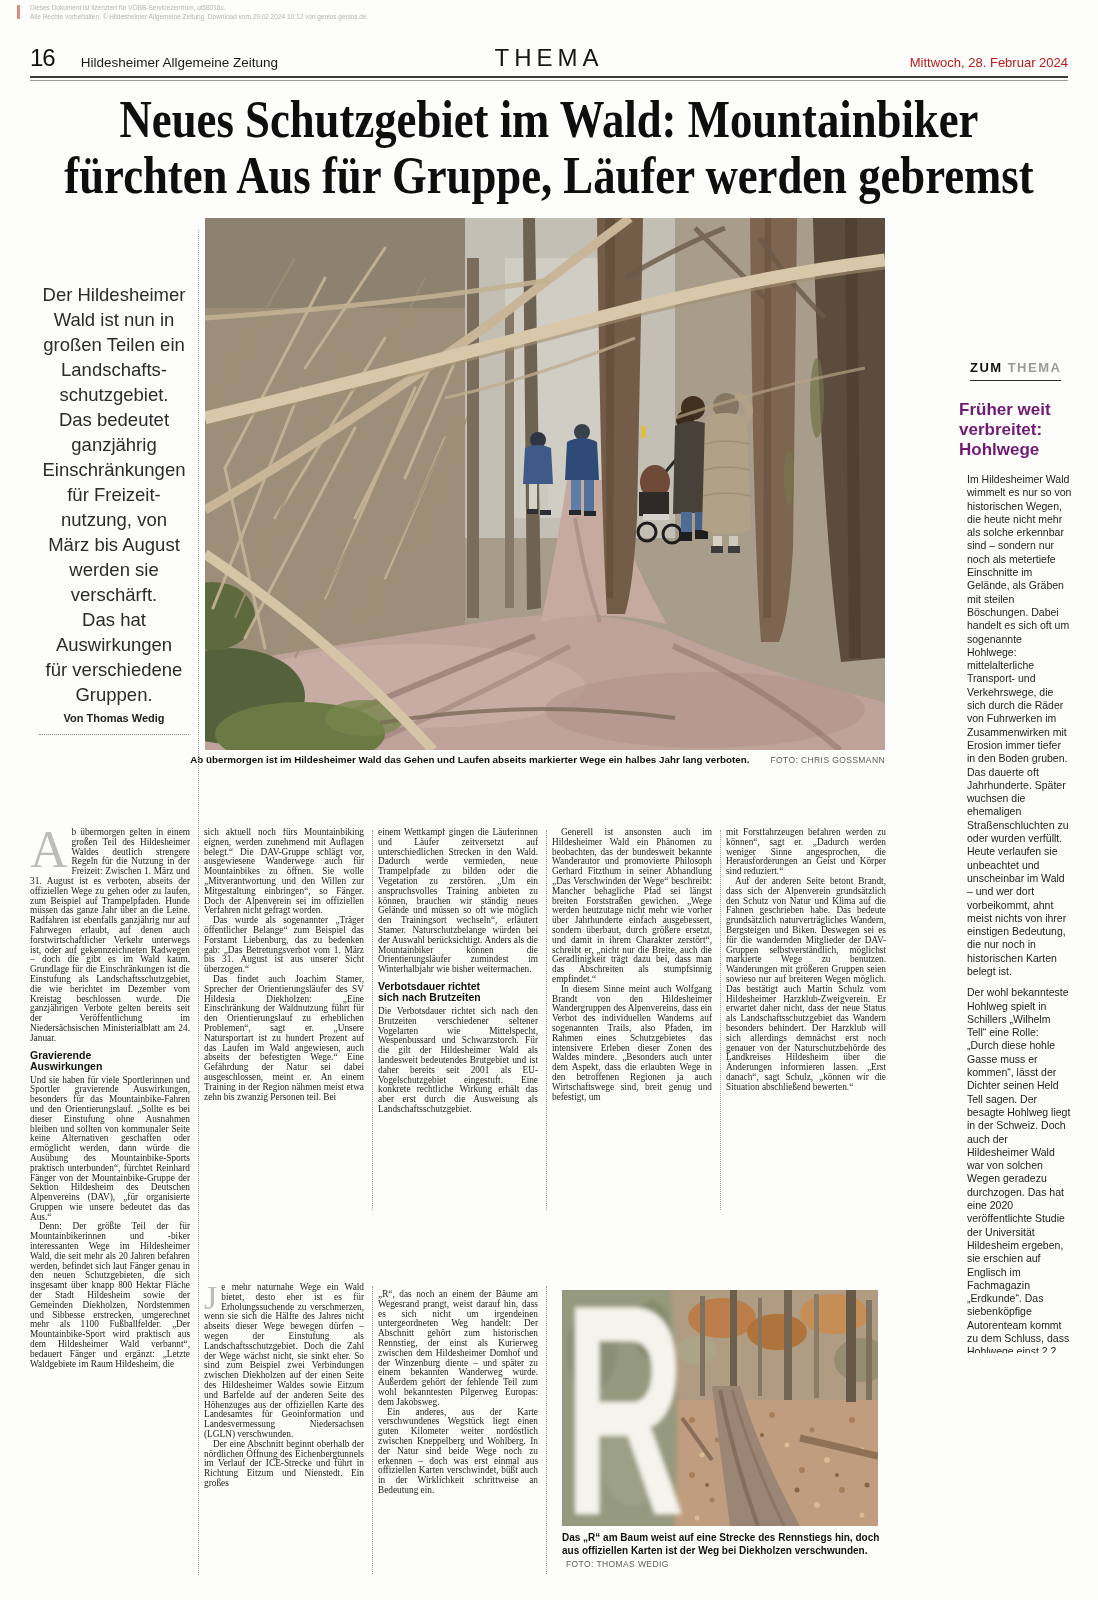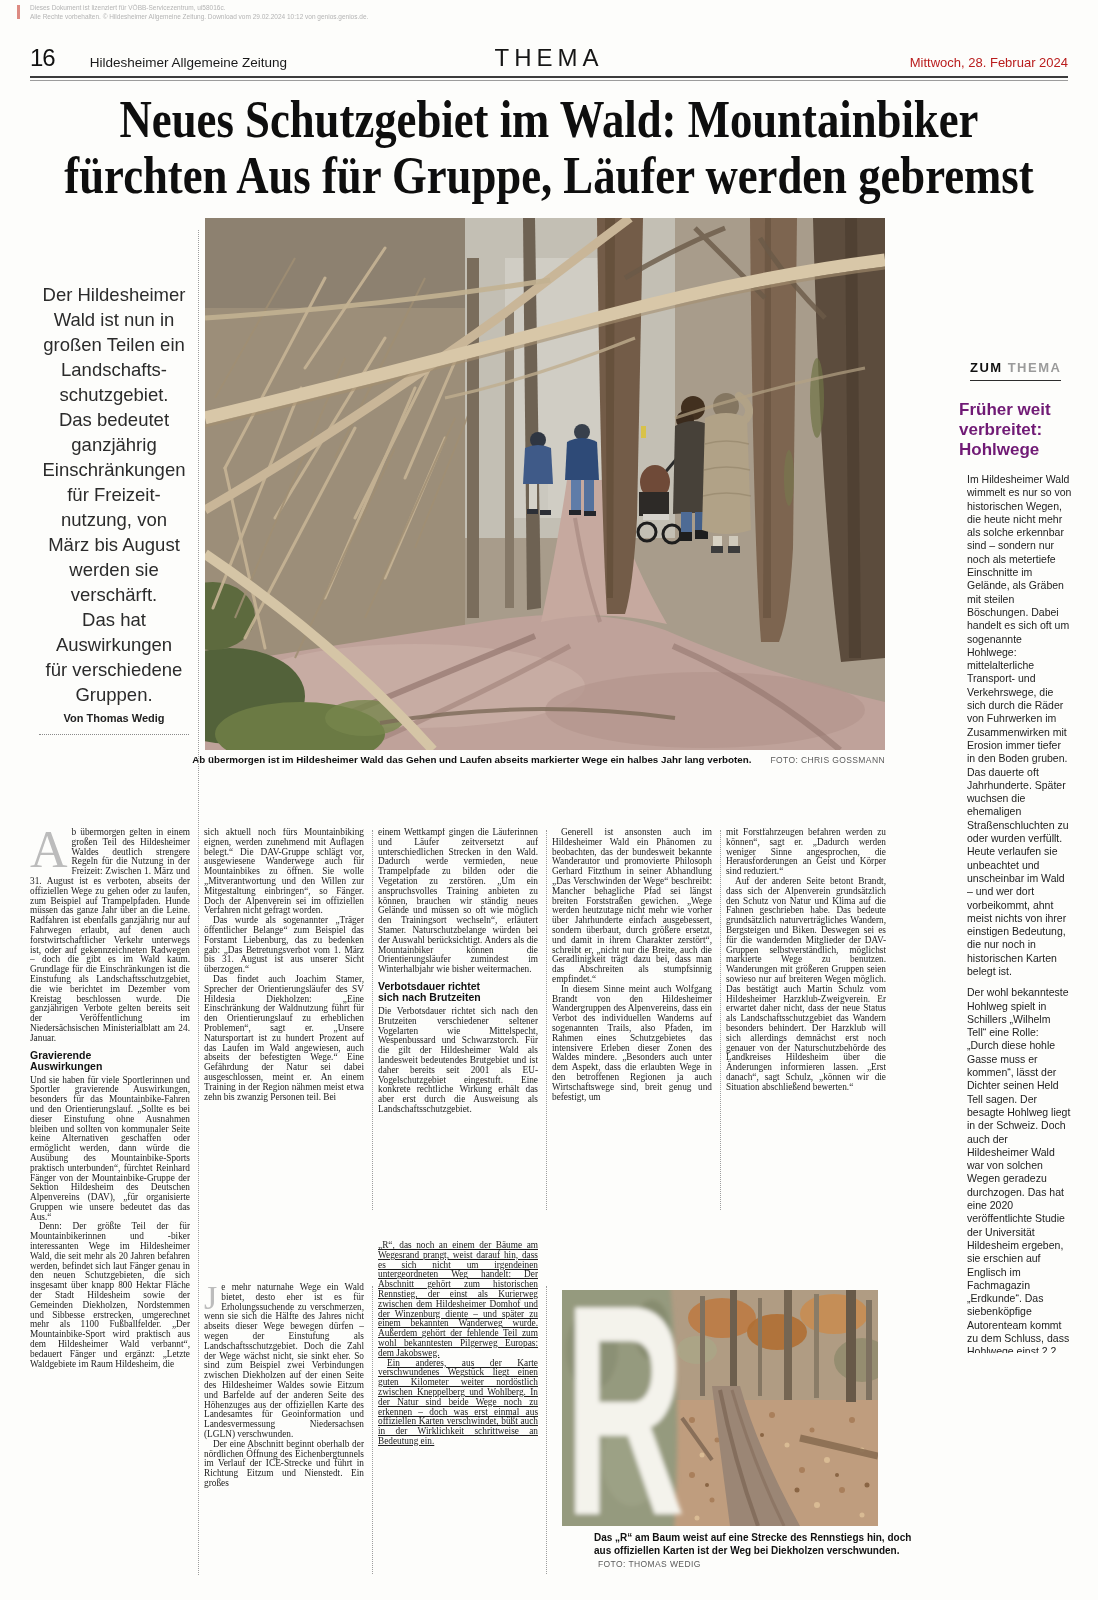--- a/index.html
+++ b/index.html
@@ -1,18 +1,18 @@
 <!DOCTYPE html>
 <html lang="de"><head>
 <meta charset="utf-8">
 <style>
   html,body{margin:0;padding:0;background:#9a9a9a;}
   .page{position:relative;width:1098px;height:1600px;margin:0 auto;background:#fdfdfb;overflow:hidden;
         font-family:"Liberation Serif","DejaVu Serif",serif;color:#1c1c1c;}
-  .abs{position:absolute;gap:9px;}
+  .abs{position:absolute;}
 
   
   .watermark{left:30px;top:4px;font:6.5px/8.5px "Liberation Sans","DejaVu Sans",sans-serif;color:#b4b4b4;white-space:pre-line;}
   .regmark{left:17px;top:5px;width:3px;height:14px;background:#cf5a4e;opacity:.7;}
 
   
   .pagehead{left:30px;top:40px;width:1038px;height:32px;display:flex;align-items:flex-end;
             font-family:"Liberation Sans","DejaVu Sans",sans-serif;}
   .pageno{font-size:24px;font-weight:400;letter-spacing:-1px;color:#111;}
   .papername{font-size:13.5px;margin-left:26px;padding-bottom:2px;color:#1a1a1a;}
@@ -32,37 +32,37 @@
   
   .standfirst{left:28px;top:282px;width:172px;text-align:center;white-space:pre-line;
               font:400 18.5px/25px "Liberation Sans","DejaVu Sans",sans-serif;color:#2b2b2b;}
   .byline{left:39px;top:712px;width:150px;text-align:center;border-bottom:1px dotted #8a8a8a;padding-bottom:9px;
           font:600 11px/13px "Liberation Sans","DejaVu Sans",sans-serif;color:#222;}
 
   
   .photo1{left:205px;top:218px;width:680px;height:532px;overflow:hidden;background:#a89c8b;}
   .caption1{left:205px;top:754px;width:680px;display:flex;justify-content:flex-end;align-items:flex-start;}
   .cap-text{font:700 9.8px/12px "Liberation Sans","DejaVu Sans",sans-serif;color:#101010;white-space:nowrap;}
-  .cap-credit{font:400 8.5px/12px "Liberation Sans","DejaVu Sans",sans-serif;color:#5a5a5a;letter-spacing:.4px;white-space:nowrap;margin-left:10px;}
+  .cap-credit{font:400 8.5px/12px "Liberation Sans","DejaVu Sans",sans-serif;color:#5a5a5a;letter-spacing:.4px;white-space:nowrap;margin-left:21px;}
   .photo2{left:562px;top:1290px;width:316px;height:236px;overflow:hidden;background:#bf9d7e;}
-  .caption2{left:562px;top:1531px;width:320px;font:700 10px/13px "Liberation Sans","DejaVu Sans",sans-serif;color:#101010;margin-left:32px;}
+  .caption2{left:562px;top:1531px;width:320px;font:700 10px/13px "Liberation Sans","DejaVu Sans",sans-serif;color:#101010;}
   .caption2 .cap-credit{margin-left:4px;}
 
   
   .bodycol{width:160px;font-size:9.3px;line-height:9.8px;text-align:justify;overflow:hidden;color:#1b1b1b;hyphens:auto;}
   .bodycol p{margin:0;}
   .bodycol p.ind{text-indent:9px;}
   .subhead{font:700 10.5px/11.5px "Liberation Sans","DejaVu Sans",sans-serif;color:#111;margin:6px 0 3px;white-space:pre-line;}
   .c1{left:30px;top:828px;height:752px;}
   .c2{left:204px;top:828px;height:384px;}
   .c3{left:378px;top:828px;height:384px;}
   .c4{left:552px;top:828px;height:384px;}
   .c5{left:726px;top:828px;height:384px;}
   .a2c1{left:204px;top:1283px;height:292px;}
-  .a2c2{left:378px;top:1241px;height:292px;text-decoration:underline;}
+  .a2c2{left:378px;top:1290px;height:292px;}
   .dropcap{float:left;font:400 52px/42px "Liberation Serif","DejaVu Serif",serif;color:#bcbcbc;margin:1px 4px 0 0;}
   .dropcap.small{font-size:34px;line-height:27px;}
 
   
   .vrule{width:0;border-left:1px dotted #9d9d9d;}
 
   
   .kicker{left:970px;top:360px;font:700 13px/15px "Liberation Sans","DejaVu Sans",sans-serif;letter-spacing:1.5px;
           border-bottom:1px solid #2c2c2c;padding-bottom:5px;}
   .kicker .zum{color:#101010;}

